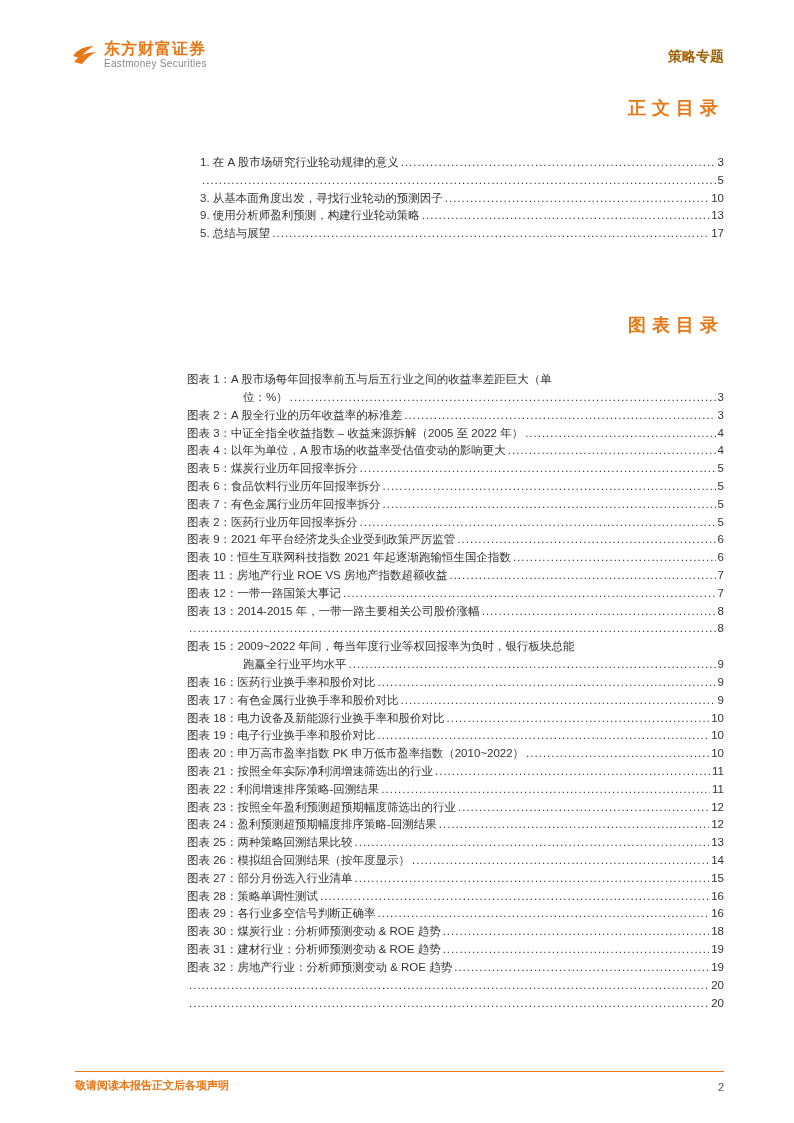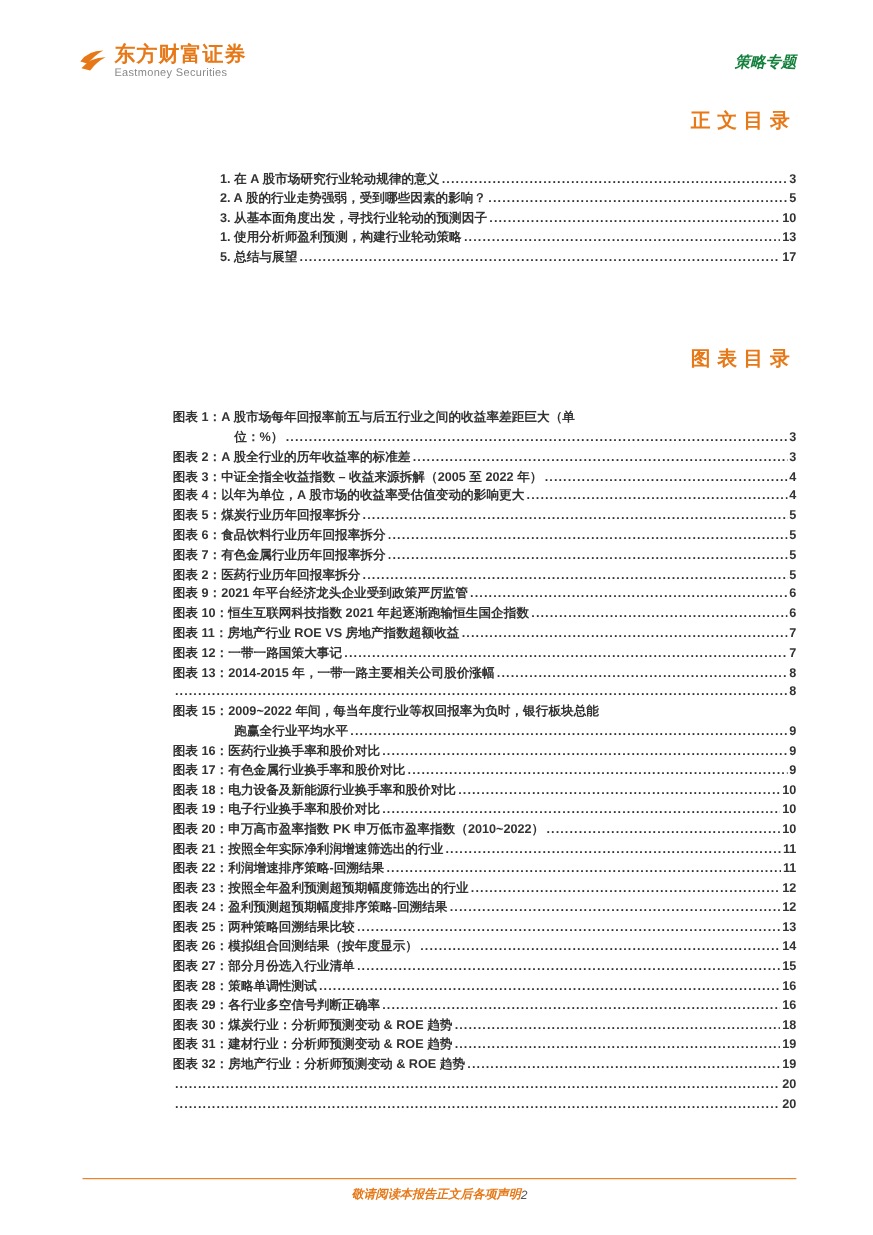--- a/index.html
+++ b/index.html
@@ -19,40 +19,39 @@
   }
   .logo {
     display: flex;
     align-items: flex-start;
   }
   .logo-icon {
     color: #e67817;
     margin-right: 6px;
   }
   .logo-text-group { display: flex; flex-direction: column; }
-  .logo-cn { font-size: 19px; font-weight: bold; color: #e67817; letter-spacing: 1px; line-height: 1.1; }
+  .logo-cn { font-size: 16px; font-weight: bold; color: #e67817; letter-spacing: 1px; line-height: 1.1; }
   .logo-en { font-size: 10px; color: #888; letter-spacing: 0.3px; }
-  .doc-type { font-size: 14px; font-weight: bold; color: #15803d; margin-top: 8px; font-style: italic; }
+  .doc-type { font-size: 14px; font-weight: bold; color: #a16207; margin-top: 8px; }
   .section-title {
     text-align: right;
     font-size: 18px;
     font-weight: bold;
     color: #e67817;
     letter-spacing: 6px;
     margin: 24px 0 34px 0;
   }
   .toc-container { margin-left: 130px; margin-right: 0; }
-  .fig-container { margin-left: 87px; margin-right: 0; }
+  .fig-container { margin-left: 117px; margin-right: 0; }
   .toc-row, .fig-row {
     display: flex;
     font-size: 11.5px;
     color: #333;
     line-height: 1.55;
     white-space: nowrap;
-    font-weight: bold;
   }
   .toc-label, .fig-label { flex: 0 0 auto; }
   .fig-label { }
   .dots {
     flex: 1 1 auto;
     overflow: hidden;
     position: relative;
     margin: 0 2px;
   }
   .dots::after {
@@ -62,25 +61,24 @@
     letter-spacing: 1px;
     color: #333;
   }
   .page-num { flex: 0 0 auto; }
   .footer {
     position: absolute;
     bottom: 30px;
     left: 75px;
     right: 70px;
     display: flex;
-    justify-content: center;
+    justify-content: space-between;
     align-items: flex-end;
     border-top: 1.5px solid #e67817;
     padding-top: 6px;
-    font-style: italic;
   }
   .footer-text { font-size: 11px; font-weight: bold; color: #e67817; }
   .footer-page { font-size: 11px; color: #555; }
   .section-title.charts { margin-top: 70px; }
 </style>
 </head>
 <body>
 
 <div class="header">
   <div class="logo">
@@ -100,31 +98,30 @@
 
 <div class="section-title">正文目录</div>
 
 <div class="toc-container" id="toc-container">
     <div class="toc-row">
       <span class="toc-label">1. 在 A 股市场研究行业轮动规律的意义</span>
       <span class="dots"></span>
       <span class="page-num"> 3</span>
     </div>
     <div class="toc-row">
-      <span class="toc-label">2. A 股的行业走势强弱，受到哪些因素的影响？</span>
       <span class="dots"></span>
       <span class="page-num"> 5</span>
     </div>
     <div class="toc-row">
       <span class="toc-label">3. 从基本面角度出发，寻找行业轮动的预测因子</span>
       <span class="dots"></span>
       <span class="page-num"> 10</span>
     </div>
     <div class="toc-row">
-      <span class="toc-label">1. 使用分析师盈利预测，构建行业轮动策略</span>
+      <span class="toc-label">9. 使用分析师盈利预测，构建行业轮动策略</span>
       <span class="dots"></span>
       <span class="page-num"> 13</span>
     </div>
     <div class="toc-row">
       <span class="toc-label">5. 总结与展望</span>
       <span class="dots"></span>
       <span class="page-num"> 17</span>
     </div>
   </div>
 

